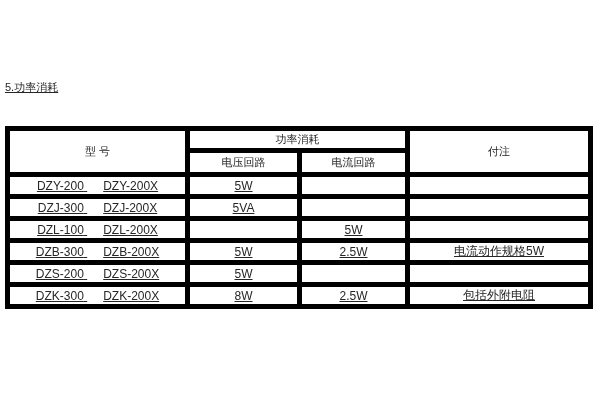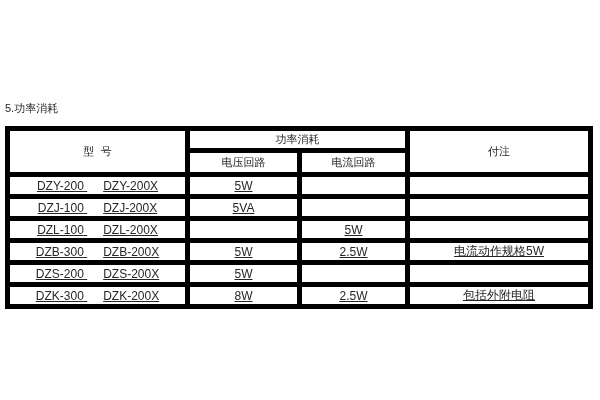--- a/index.html
+++ b/index.html
@@ -11,24 +11,25 @@
     position: relative;
     width: 600px;
     height: 400px;
     font-family: "Liberation Sans", "DejaVu Sans", sans-serif;
     color: #262626;
     overflow: hidden;
   }
   .section-title {
     position: absolute;
     left: 5px;
-    top: 101px;
+    top: 80px;
     font-size: 11px;
     line-height: 14px;
     color: #262626;
+    text-decoration: underline;
   }
   table.spec {
     position: absolute;
     left: 5px;
     top: 126px;
     width: 583px;
     border-collapse: collapse;
     table-layout: fixed;
     background: #ffffff;
   }
@@ -45,21 +46,21 @@
   }
   table.spec th {
     font-size: 11px;
   }
   table.spec td {
     font-size: 12px;
   }
   tr.hrow-1 { height: 22px; }
   tr.hrow-2 { height: 24px; }
   tr.drow   { height: 22px; text-decoration: underline; }
-  .pre { white-space: pre; font-family: Liberation Mono, monospace; }
+  .pre { white-space: pre; }
   .model-cell .m + .m { margin-left: 16px; }
   col.c-model   { width: 180px; }
   col.c-voltage { width: 112px; }
   col.c-current { width: 108px; }
   col.c-note    { width: 183px; }
 </style>
 </head>
 <body>
 
 <div class="section-title">5.功率消耗</div>
@@ -89,21 +90,21 @@
         <span class="m">DZY-200</span>
         <span class="m">DZY-200X</span>
       </td>
       <td>5W</td>
       <td></td>
       <td></td>
     </tr>
 
     <tr class="drow">
       <td class="model-cell">
-        <span class="m">DZJ-100</span>
+        <span class="m">DZJ-300</span>
         <span class="m">DZJ-200X</span>
       </td>
       <td>5VA</td>
       <td></td>
       <td></td>
     </tr>
 
     <tr class="drow">
       <td class="model-cell">
         <span class="m">DZL-100</span>

